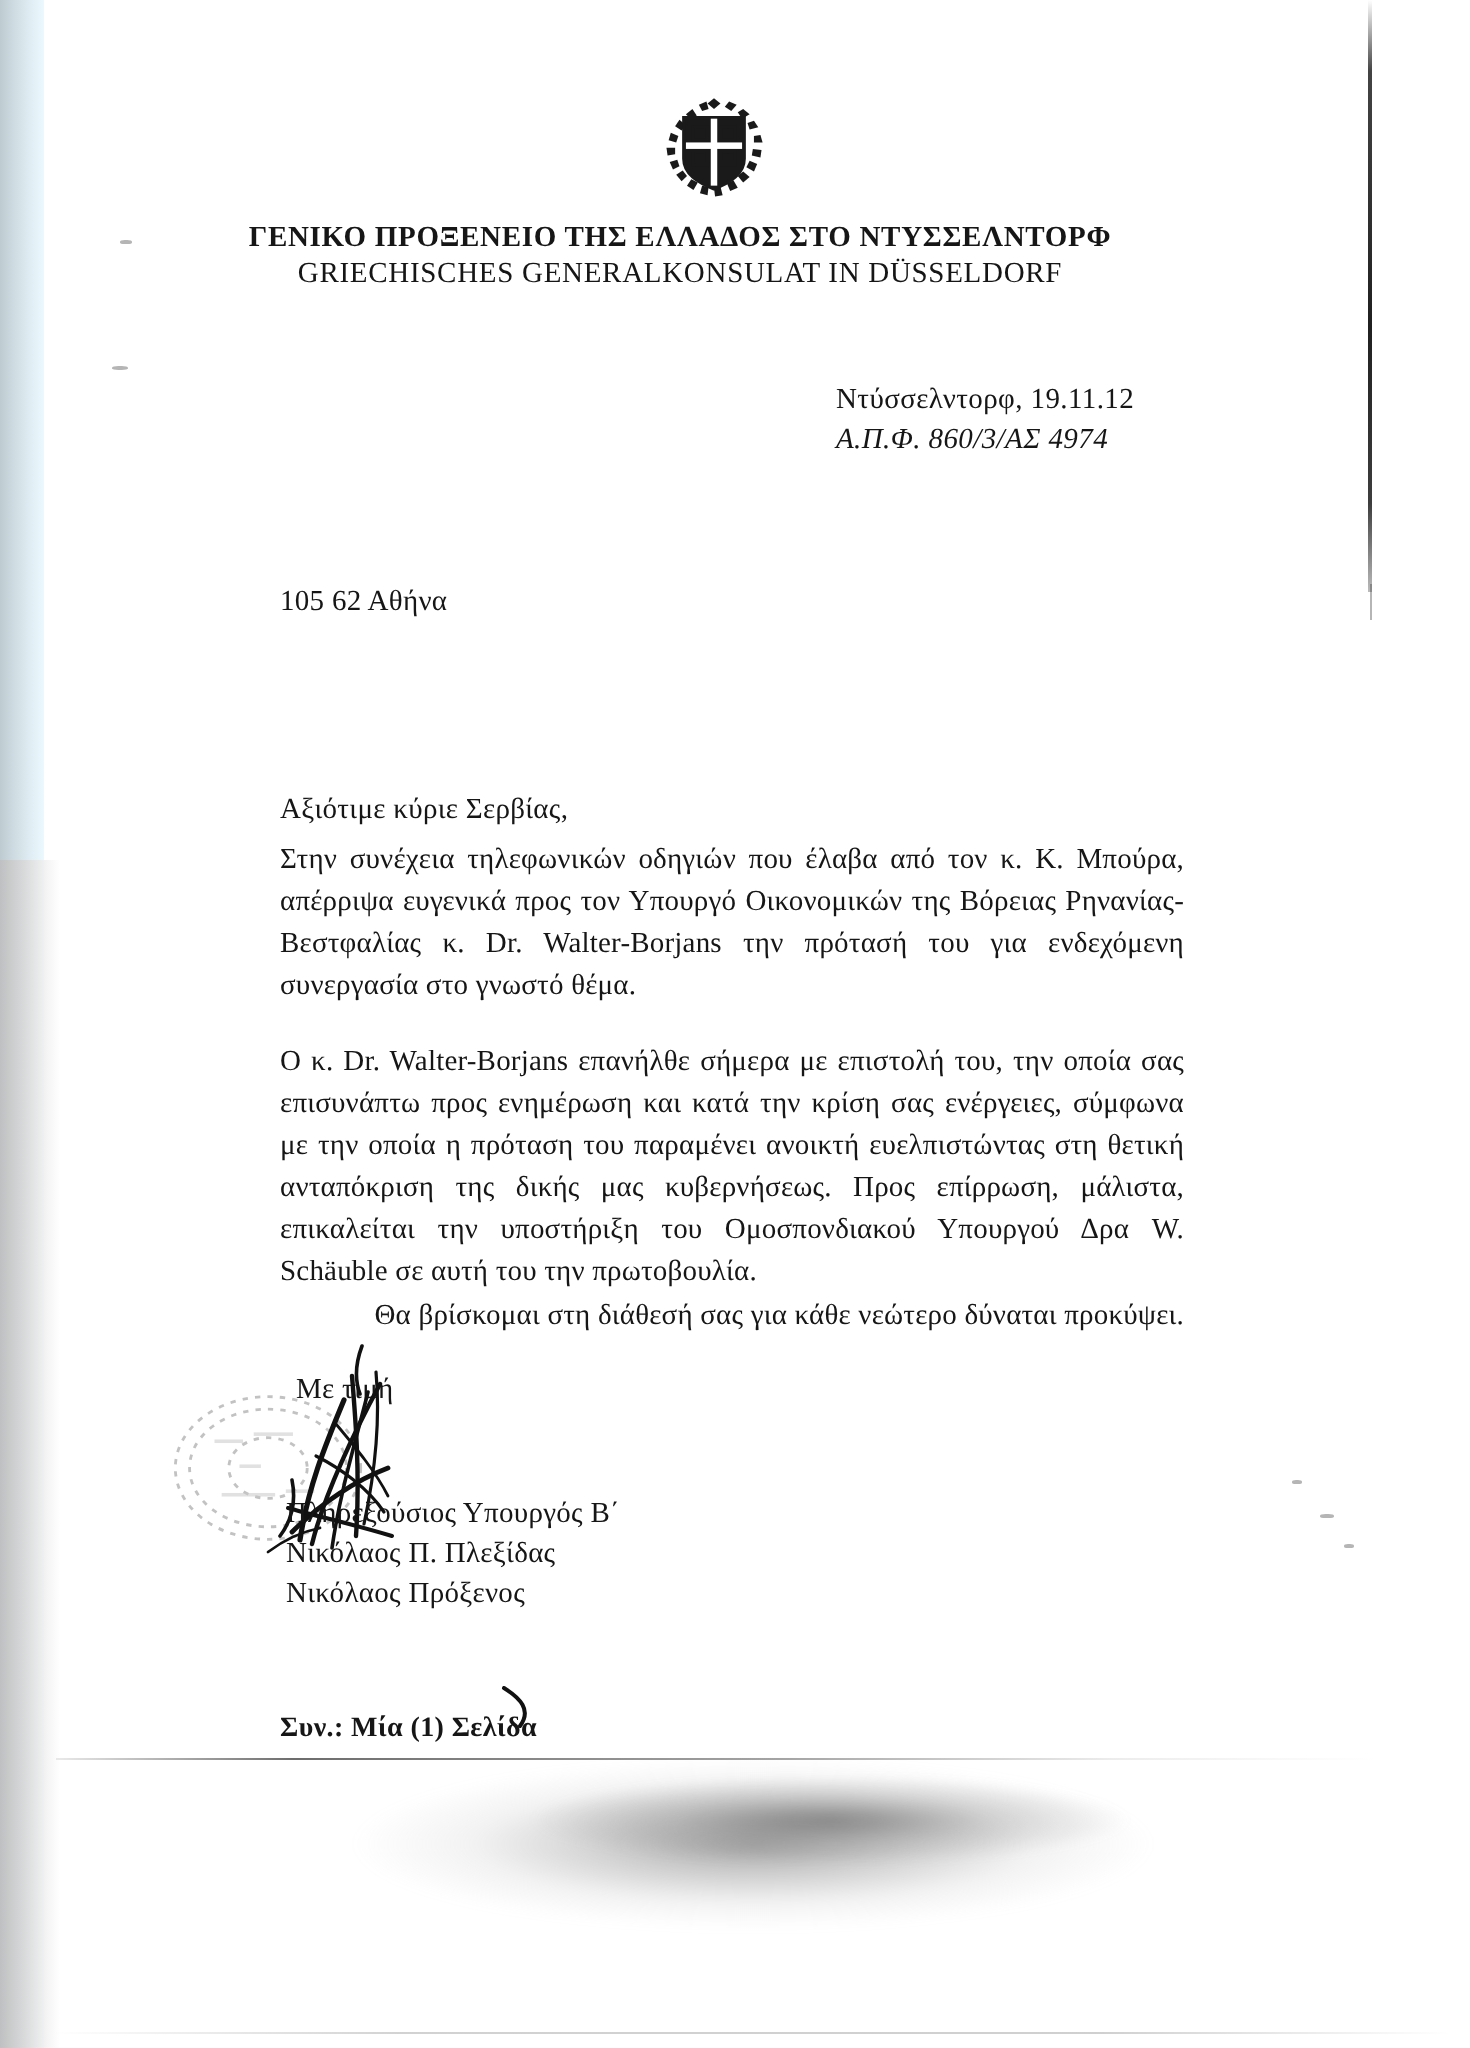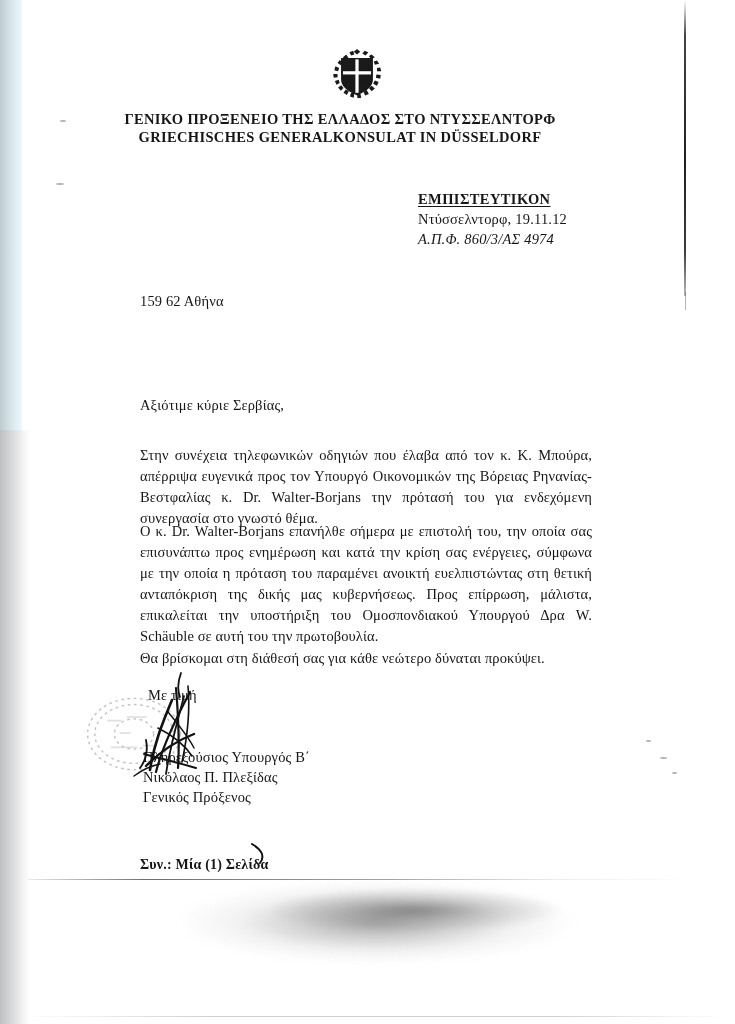--- a/index.html
+++ b/index.html
@@ -103,21 +103,21 @@
     letter-spacing: .35px;
   }
   .org-title .l1 {
     font-size: 14.5px;
     font-weight: 700;
     line-height: 18px;
     white-space: nowrap;
   }
   .org-title .l2 {
     font-size: 14.5px;
-    font-weight: 700;
+    font-weight: 400;
     line-height: 18px;
     white-space: nowrap;
   }
 
   .refblock {
     position: absolute;
     left: 418px; top: 190px;
     width: 250px;
   }
   .refblock .classification {
@@ -158,23 +158,23 @@
 
   .para {
     position: absolute;
     left: 140px;
     width: 452px;
     font-size: 14.5px;
     line-height: 21px;
     text-align: justify;
     letter-spacing: .1px;
   }
-  #para-1 { top: 445px; }
+  #para-1 { top: 420px; }
   #para-2 { top: 521px; }
-  #para-3 { top: 648px; text-align: left; }
+  #para-3 { top: 648px; text-align: right; }
 
   .closing {
     position: absolute;
     left: 148px; top: 687px;
     font-size: 14.5px;
     letter-spacing: .15px;
   }
 
   .signature-block {
     position: absolute;
@@ -273,27 +273,26 @@
         </g>
       </svg>
     </div>
 
     <div class="org-title">
       <div class="l1">ΓΕΝΙΚΟ ΠΡΟΞΕΝΕΙΟ ΤΗΣ ΕΛΛΑΔΟΣ ΣΤΟ ΝΤΥΣΣΕΛΝΤΟΡΦ</div>
       <div class="l2">GRIECHISCHES GENERALKONSULAT IN DÜSSELDORF</div>
     </div>
 
     <div class="refblock">
-      <div class="classification">ΕΜΠΙΣΤΕΥΤΙΚΟΝ</div>
       <div class="place-date">Ντύσσελντορφ, 19.11.12</div>
       <div class="protocol">Α.Π.Φ. 860/3/ΑΣ  4974</div>
     </div>
 
     <div class="recipient">
-      <div>159 62 Αθήνα</div>
+      <div>105 62 Αθήνα</div>
     </div>
 
     <div class="salutation">Αξιότιμε κύριε Σερβίας,</div>
 
     <div class="para" id="para-1">Στην συνέχεια τηλεφωνικών οδηγιών που έλαβα από τον κ. Κ. Μπούρα, απέρριψα ευγενικά προς τον Υπουργό Οικονομικών της Βόρειας Ρηνανίας-Βεστφαλίας κ. Dr. Walter-Borjans την πρότασή του για ενδεχόμενη συνεργασία στο γνωστό θέμα.</div>
     <div class="para" id="para-2">Ο κ. Dr. Walter-Borjans επανήλθε σήμερα με επιστολή του, την οποία σας επισυνάπτω προς ενημέρωση και  κατά την κρίση σας ενέργειες, σύμφωνα με την οποία η πρόταση του παραμένει ανοικτή ευελπιστώντας στη θετική ανταπόκριση της δικής μας κυβερνήσεως. Προς επίρρωση, μάλιστα, επικαλείται την υποστήριξη του Ομοσπονδιακού Υπουργού  Δρα W. Schäuble  σε αυτή του την πρωτοβουλία.</div>
     <div class="para" id="para-3">Θα βρίσκομαι στη διάθεσή σας για κάθε νεώτερο δύναται προκύψει.</div>
 
     <div class="closing">Με τιμή</div>
 
@@ -339,21 +338,21 @@
     </div>
     <div class="pen-flick2">
       <svg viewBox="0 0 18 26" width="18" height="26" aria-hidden="true">
         <path d="M9 1 C6 9, 5 17, 8 25" fill="none" stroke="#111111" stroke-width="1.8" stroke-linecap="round"></path>
       </svg>
     </div>
 
     <div class="signature-block">
       <div>Πληρεξούσιος Υπουργός Β΄</div>
       <div>Νικόλαος Π. Πλεξίδας</div>
-      <div>Γενικός Πρόξενος</div>
+      <div>Νικόλαος Πρόξενος</div>
     </div>
 
     <div class="enclosure">Συν.: Μία (1) Σελίδα</div>
 
   </div>
 
   <div class="hairline-top"></div>
   <div class="smudge"></div>
   <div class="smudge2"></div>
   <div class="hairline-bottom"></div>

